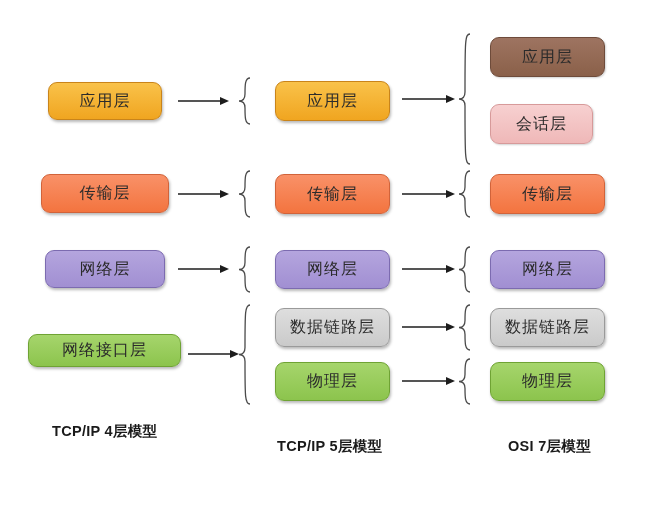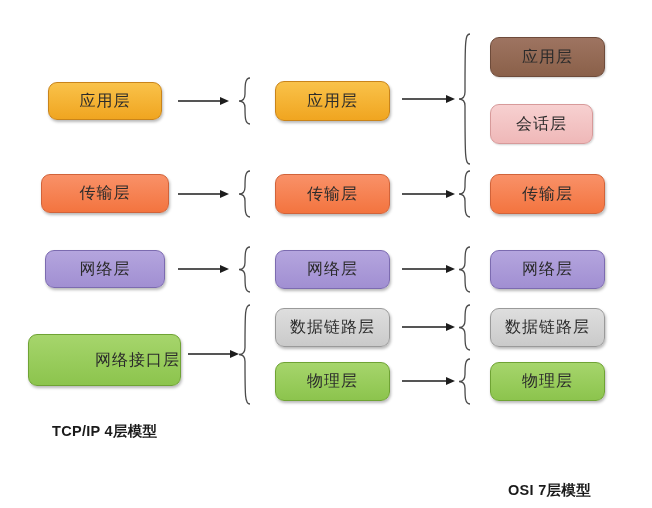--- a/index.html
+++ b/index.html
@@ -62,58 +62,59 @@
 <div id="canvas">
     <div class="box" style="left: 48px; top: 82px; width: 114px; height: 38px; background: linear-gradient(rgb(249, 194, 74) 0%, rgb(240, 165, 32) 100%); border-color: rgb(201, 132, 26);">
       <span>应用层</span>
     </div>
     <div class="box" style="left: 41px; top: 174px; width: 128px; height: 39px; background: linear-gradient(rgb(249, 145, 104) 0%, rgb(243, 116, 63) 100%); border-color: rgb(209, 99, 58);">
       <span>传输层</span>
     </div>
     <div class="box" style="left: 45px; top: 250px; width: 120px; height: 38px; background: linear-gradient(rgb(180, 165, 222) 0%, rgb(161, 143, 210) 100%); border-color: rgb(124, 107, 176);">
       <span>网络层</span>
     </div>
-    <div class="box" style="left: 28px; top: 334px; width: 153px; height: 52px; background: linear-gradient(rgb(166, 213, 108) 0%, rgb(140, 196, 77) 100%); border-color: rgb(111, 163, 52); justify-content: flex-end;">
+    <div class="box" style="left: 28px; top: 334px; width: 153px; height: 33px; background: linear-gradient(rgb(166, 213, 108) 0%, rgb(140, 196, 77) 100%); border-color: rgb(111, 163, 52);">
       <span>网络接口层</span>
     </div>
     <div class="col-label" style="left: 52px; top: 422px;">TCP/IP 4层模型</div>
     <div class="box" style="left: 275px; top: 81px; width: 115px; height: 40px; background: linear-gradient(rgb(249, 194, 74) 0%, rgb(240, 165, 32) 100%); border-color: rgb(201, 132, 26);">
       <span>应用层</span>
     </div>
     <div class="box" style="left: 275px; top: 174px; width: 115px; height: 40px; background: linear-gradient(rgb(249, 145, 104) 0%, rgb(243, 116, 63) 100%); border-color: rgb(209, 99, 58);">
       <span>传输层</span>
     </div>
     <div class="box" style="left: 275px; top: 250px; width: 115px; height: 39px; background: linear-gradient(rgb(180, 165, 222) 0%, rgb(161, 143, 210) 100%); border-color: rgb(124, 107, 176);">
       <span>网络层</span>
     </div>
     <div class="box" style="left: 275px; top: 308px; width: 115px; height: 39px; background: linear-gradient(rgb(222, 222, 222) 0%, rgb(202, 202, 202) 100%); border-color: rgb(154, 154, 154);">
       <span>数据链路层</span>
     </div>
     <div class="box" style="left: 275px; top: 362px; width: 115px; height: 39px; background: linear-gradient(rgb(166, 213, 108) 0%, rgb(140, 196, 77) 100%); border-color: rgb(111, 163, 52);">
       <span>物理层</span>
     </div>
+    <div class="col-label" style="left: 277px; top: 437px;">TCP/IP 5层模型</div>
     <div class="box flat" style="left: 490px; top: 37px; width: 115px; height: 40px; background: linear-gradient(rgb(158, 116, 97) 0%, rgb(138, 96, 73) 100%); border-color: rgb(110, 75, 58);">
       <span>应用层</span>
     </div>
     <div class="box flat" style="left: 490px; top: 104px; width: 103px; height: 40px; background: linear-gradient(rgb(247, 208, 208) 0%, rgb(239, 184, 184) 100%); border-color: rgb(215, 154, 154);">
       <span>会话层</span>
     </div>
     <div class="box" style="left: 490px; top: 174px; width: 115px; height: 40px; background: linear-gradient(rgb(249, 145, 104) 0%, rgb(243, 116, 63) 100%); border-color: rgb(209, 99, 58);">
       <span>传输层</span>
     </div>
     <div class="box" style="left: 490px; top: 250px; width: 115px; height: 39px; background: linear-gradient(rgb(180, 165, 222) 0%, rgb(161, 143, 210) 100%); border-color: rgb(124, 107, 176);">
       <span>网络层</span>
     </div>
     <div class="box" style="left: 490px; top: 308px; width: 115px; height: 39px; background: linear-gradient(rgb(222, 222, 222) 0%, rgb(202, 202, 202) 100%); border-color: rgb(154, 154, 154);">
       <span>数据链路层</span>
     </div>
     <div class="box" style="left: 490px; top: 362px; width: 115px; height: 39px; background: linear-gradient(rgb(166, 213, 108) 0%, rgb(140, 196, 77) 100%); border-color: rgb(111, 163, 52);">
       <span>物理层</span>
     </div>
-    <div class="col-label" style="left: 508px; top: 437px; margin-top: 44px;">OSI 7层模型</div>
+    <div class="col-label" style="left: 508px; top: 437px;">OSI 7层模型</div>
     <div class="arrow" style="left: 178px; top: 95px;">
       <svg width="54" height="12">
         <line x1="0" y1="6" x2="44" y2="6" stroke="#1d1d1d" stroke-width="1.6"></line>
         <polygon points="42,2 51,6 42,10" fill="#1d1d1d"></polygon>
       </svg>
     </div>
     <div class="arrow" style="left: 178px; top: 188px;">
       <svg width="54" height="12">
         <line x1="0" y1="6" x2="44" y2="6" stroke="#1d1d1d" stroke-width="1.6"></line>
         <polygon points="42,2 51,6 42,10" fill="#1d1d1d"></polygon>

